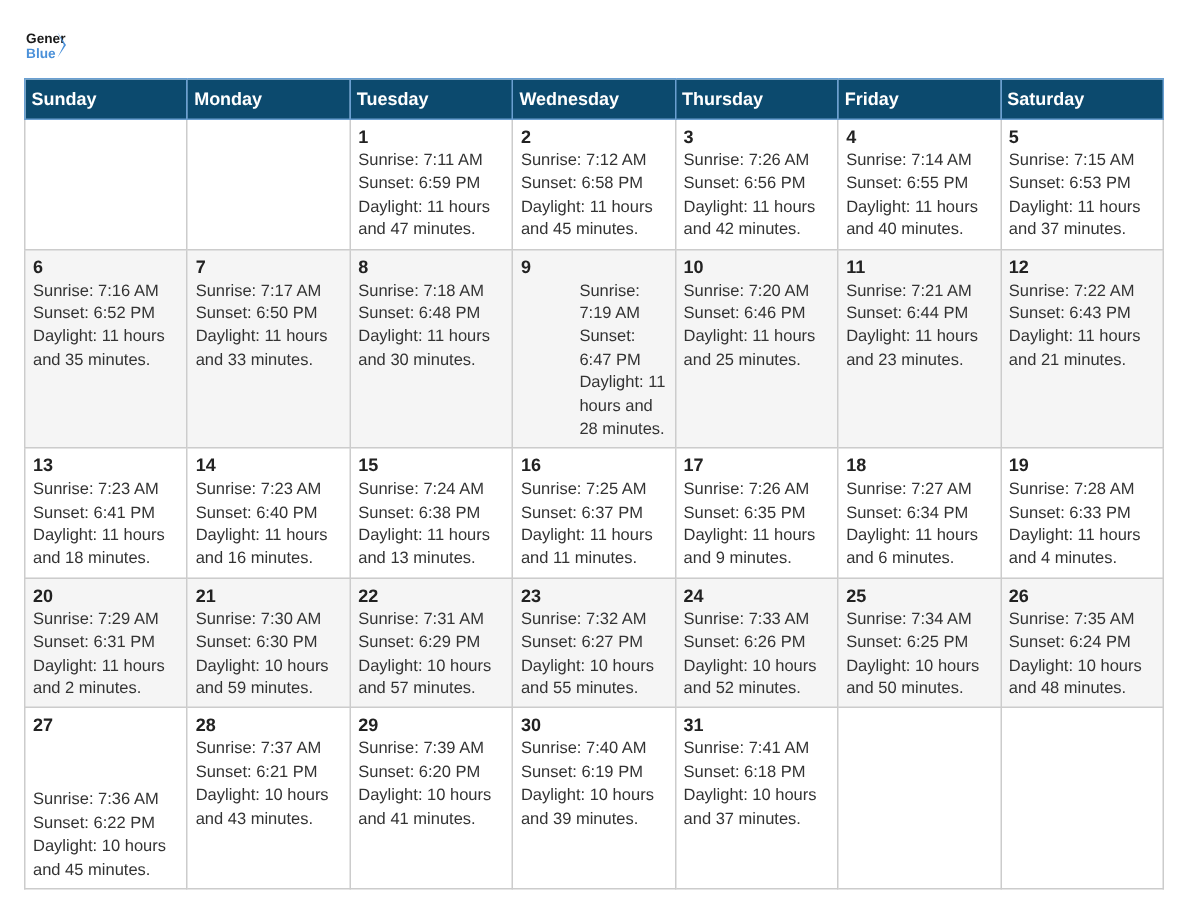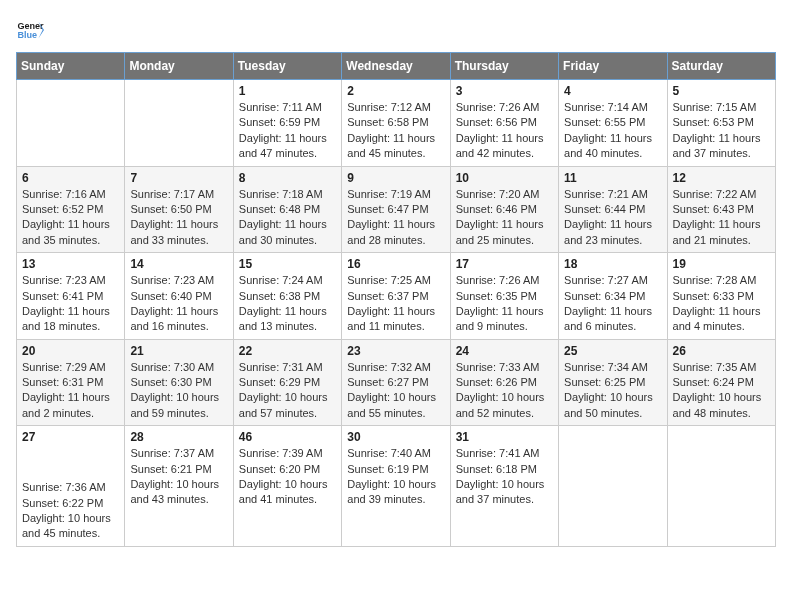--- a/index.html
+++ b/index.html
@@ -37,21 +37,21 @@
       font-size: 16px;
       color: #444;
       margin-top: 2px;
     }
     .calendar {
       width: 100%;
       border-collapse: collapse;
       font-size: 11px;
     }
     .calendar th {
-      background-color: #737373;
+      background-color: #0c4a6e;
       color: #fff;
       padding: 6px 4px;
       text-align: left;
       font-size: 12px;
       font-weight: bold;
       border: 1px solid #6a9fd1;
     }
     .calendar td {
       border: 1px solid #ccc;
       vertical-align: top;
@@ -160,21 +160,21 @@
 Daylight: 11 hours and 33 minutes.</div>
         </td>
         <td>
           <div class="day-number">8</div>
           <div class="day-info" style="white-space: pre-line;">Sunrise: 7:18 AM
 Sunset: 6:48 PM
 Daylight: 11 hours and 30 minutes.</div>
         </td>
         <td>
           <div class="day-number">9</div>
-          <div class="day-info" style="white-space: pre-line;">Sunrise: 7:19 AM
+          <div class="day-info" style="white-space: pre-line; margin-left: 39px;">Sunrise: 7:19 AM
 Sunset: 6:47 PM
 Daylight: 11 hours and 28 minutes.</div>
         </td>
         <td>
           <div class="day-number">10</div>
           <div class="day-info" style="white-space: pre-line;">Sunrise: 7:20 AM
 Sunset: 6:46 PM
 Daylight: 11 hours and 25 minutes.</div>
         </td>
         <td>
@@ -285,21 +285,21 @@
 Sunset: 6:22 PM
 Daylight: 10 hours and 45 minutes.</div>
         </td>
         <td>
           <div class="day-number">28</div>
           <div class="day-info" style="white-space: pre-line;">Sunrise: 7:37 AM
 Sunset: 6:21 PM
 Daylight: 10 hours and 43 minutes.</div>
         </td>
         <td>
-          <div class="day-number">46</div>
+          <div class="day-number">29</div>
           <div class="day-info" style="white-space: pre-line;">Sunrise: 7:39 AM
 Sunset: 6:20 PM
 Daylight: 10 hours and 41 minutes.</div>
         </td>
         <td>
           <div class="day-number">30</div>
           <div class="day-info" style="white-space: pre-line;">Sunrise: 7:40 AM
 Sunset: 6:19 PM
 Daylight: 10 hours and 39 minutes.</div>
         </td>

